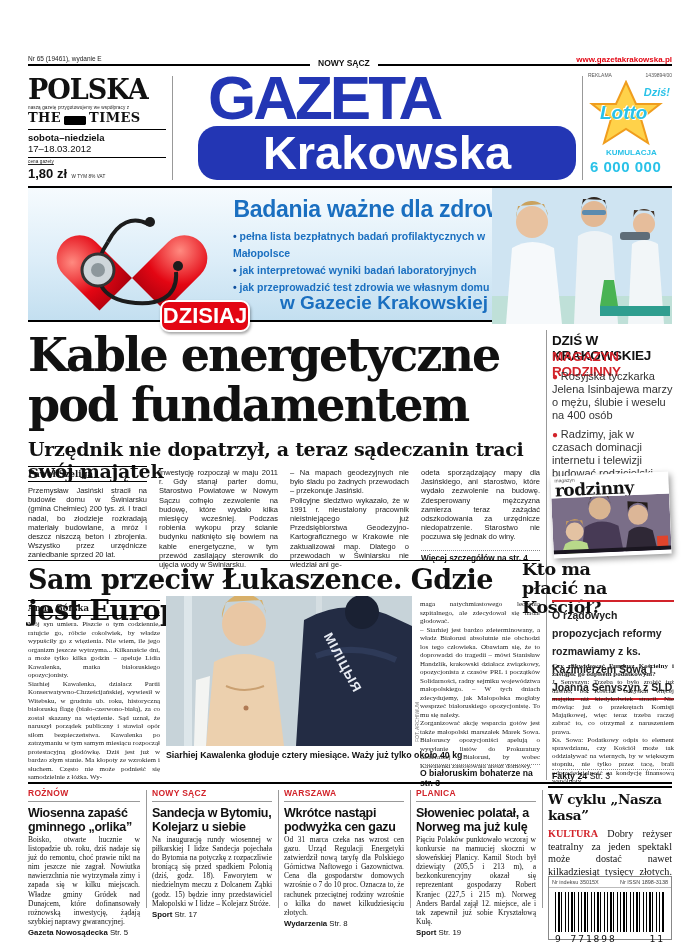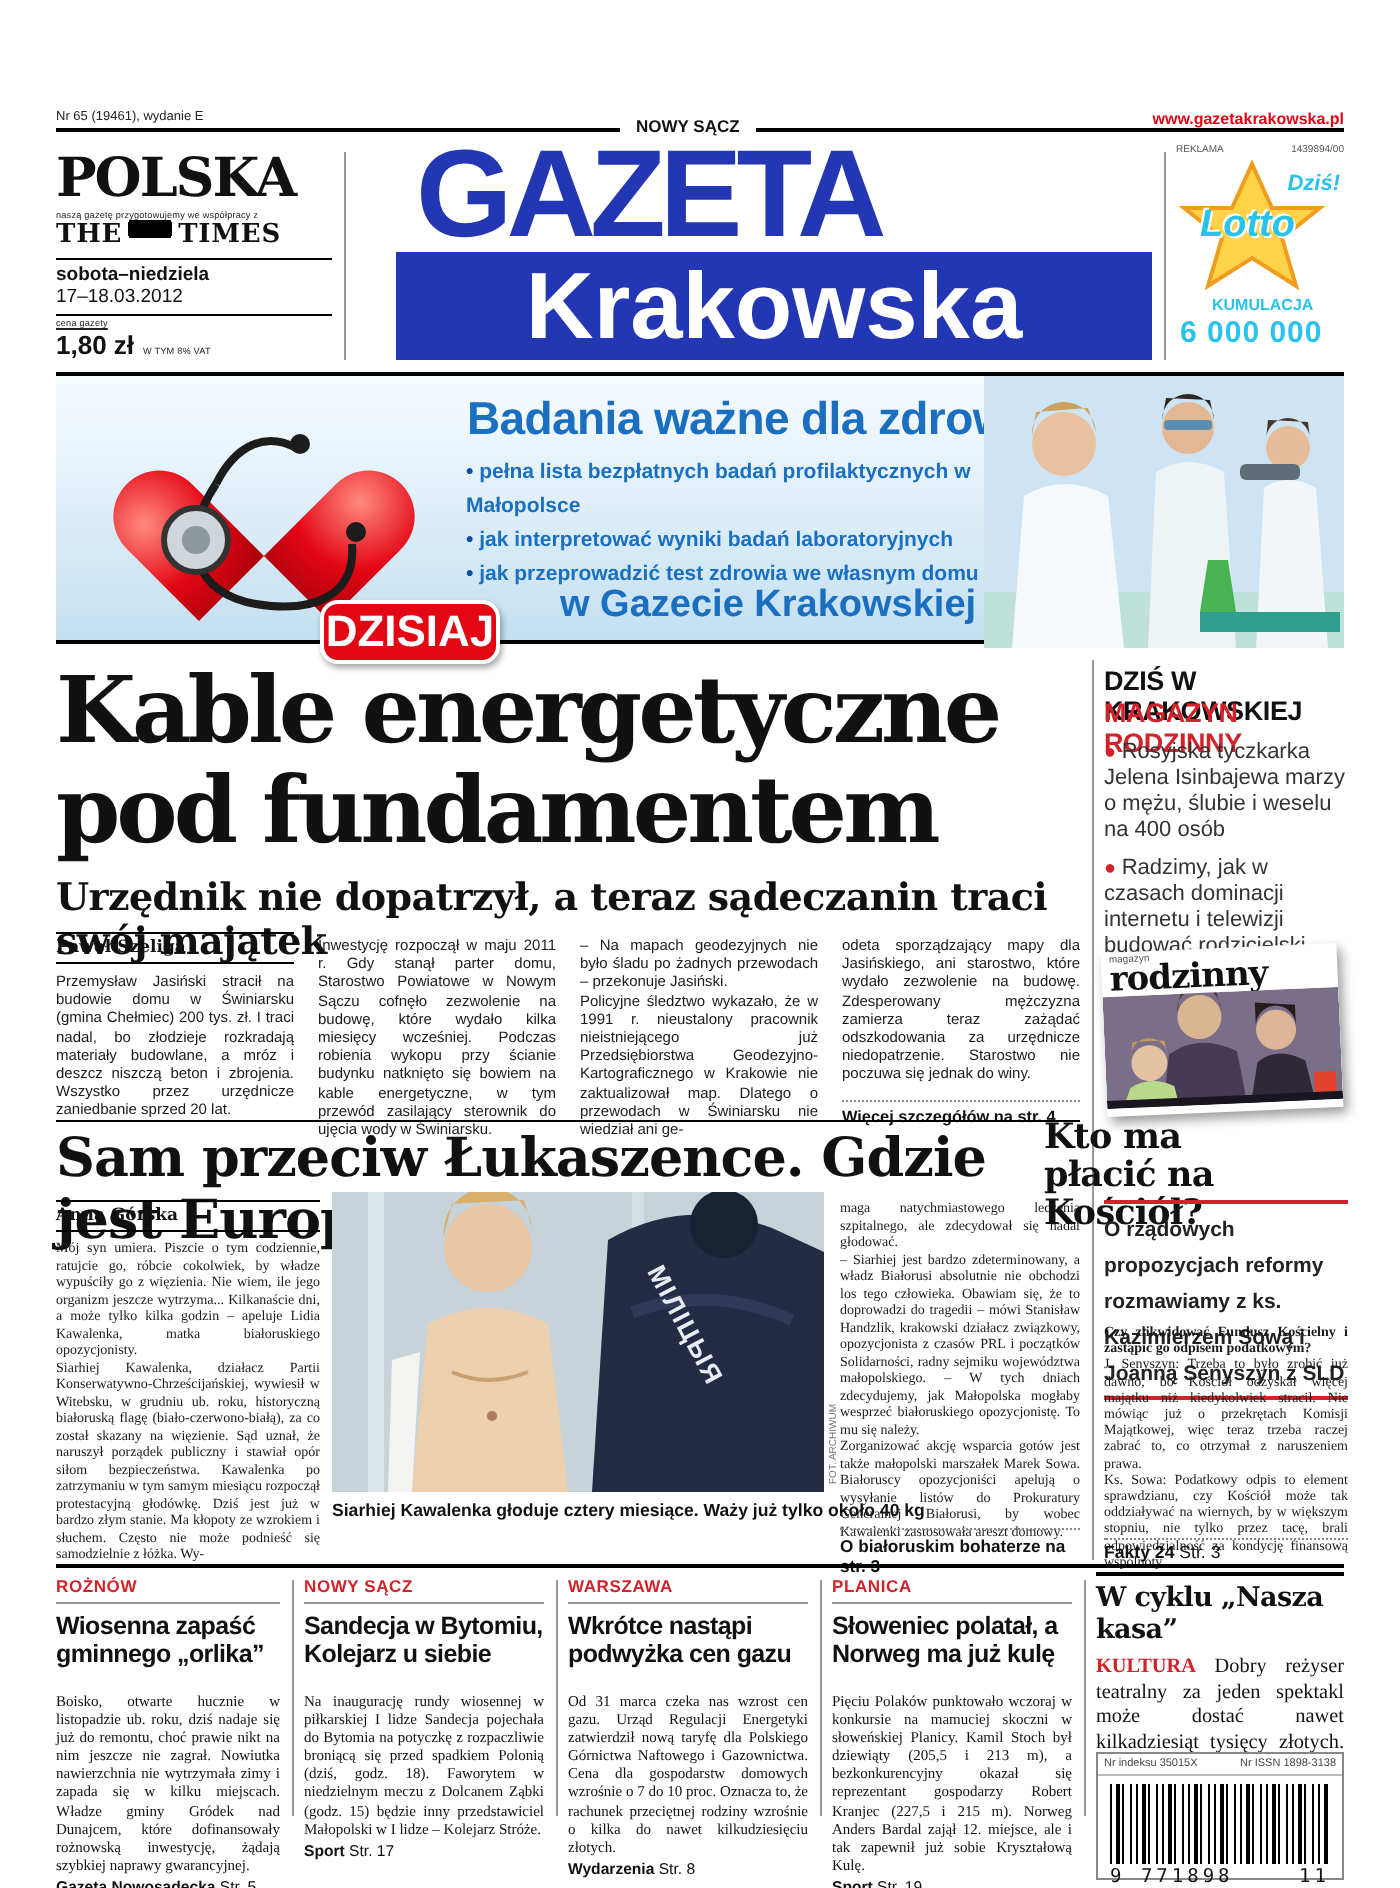--- a/index.html
+++ b/index.html
@@ -8,24 +8,24 @@
   #page{position:relative;width:700px;height:944px;background:#fff}
   .prew{white-space:pre-line}
   .just{text-align:justify}
   .red{color:#d2232a}
   .mag{color:#e5007e}
   .rule{background:#000}
   .hairline{background:#999}
   
   .polska{font-family:"DejaVu Serif",serif;font-weight:700;font-size:27px;letter-spacing:-1px}
   .tiny{font-size:4.6px;letter-spacing:.1px;color:#222}
-  .thetimes{font-family:"DejaVu Serif",serif;font-weight:700;font-size:13px;letter-spacing:.4px;display:flex;align-items:flex-start;gap:3px}
+  .thetimes{font-family:"DejaVu Serif",serif;font-weight:700;font-size:13px;letter-spacing:.4px;display:flex;align-items:flex-end;gap:3px}
   .emblem{width:22px;height:9px;background:radial-gradient(circle at 30% 50%,#000 45%,transparent 46%),radial-gradient(circle at 70% 50%,#000 45%,transparent 46%),linear-gradient(#000,#000) center/14px 4px no-repeat}
   .gazeta{font-weight:800;color:#2336b4;font-size:62px;letter-spacing:-3px;line-height:56px}
-  .krak-box{background:#2336b4;border-radius:0;color:#fff;font-weight:800;font-size:47px;letter-spacing:0px;text-align:center;line-height:54px}
+  .krak-box{background:#2336b4;border-radius:19px;color:#fff;font-weight:800;font-size:47px;letter-spacing:0px;text-align:center;line-height:54px}
   
   .banner{background:linear-gradient(180deg,#f6fbfe 0%,#dcedf8 55%,#c3dff0 100%);border-top:2px solid #000;border-bottom:2px solid #000}
   .b-title{font-weight:800;font-size:23px;color:#1a6fc0;letter-spacing:-.3px}
   .b-li{font-weight:700;font-size:10.5px;color:#1a6fc0;line-height:17px}
   .b-li::before{content:"• ";color:#0d4e9e}
   .dzisiaj{background:#e30613;border:2px solid #fff;border-radius:9px;color:#fff;font-weight:800;font-size:22px;text-align:center;line-height:28px;box-shadow:1px 2px 3px rgba(0,0,0,.35)}
   .b-suffix{font-weight:700;font-size:19px;color:#1a6fc0}
   .heart{width:92px;height:82px}
   .heart::before,.heart::after{content:"";position:absolute;top:0;width:46px;height:74px;border-radius:46px 46px 0 0;background:radial-gradient(circle at 32% 28%,#ff8a80 0%,#e30613 55%,#a8000d 100%)}
   .heart::before{left:46px;transform:rotate(45deg);transform-origin:0 100%}
@@ -51,21 +51,21 @@
   .ch-body{font-family:"Liberation Serif",serif;font-size:7px;line-height:8.2px;color:#1a1a1a}
   .ch-q{font-weight:700}
   .sb-foot{font-size:8.8px}
   
   .cover{width:118px;height:82px;background:#fff;box-shadow:2px 3px 6px rgba(0,0,0,.4);transform:rotate(-2.5deg);overflow:hidden}
   .cover-mag{font-size:5px;color:#555;padding:1px 0 0 4px}
   .cover-title{font-family:"DejaVu Serif",serif;font-weight:700;font-size:17px;line-height:15px;padding-left:4px;letter-spacing:-.5px}
   
   .kicker{color:#d2232a;font-weight:700;font-size:8.5px;letter-spacing:.3px}
   .krule{border-top:1px solid #999;margin:3px 0 5px}
-  .bhead{font-weight:800;font-size:12.5px;line-height:13.5px;letter-spacing:-.3px;margin-bottom:12px}
+  .bhead{font-weight:800;font-size:12.5px;line-height:13.5px;letter-spacing:-.3px;margin-bottom:1px}
   .bbody{font-family:"Liberation Serif",serif;font-size:7.5px;line-height:9.1px}
   .bfoot{font-size:7.8px;margin-top:2px}
   .kasa-h{font-family:"DejaVu Serif",serif;font-weight:700;font-size:13.5px;letter-spacing:-.3px;margin:3px 0 5px}
   .kasa-b{font-family:"Liberation Serif",serif;font-size:10.2px;line-height:12.6px;text-align:justify}
   .bc-box{border:1px solid #888;background:#fff}
   .bc-labels{display:flex;justify-content:space-between;font-size:5.5px;color:#444;padding:2px 3px;border-bottom:1px solid #bbb}
   .stripes{height:40px;margin:4px 6px 0 6px;background:repeating-linear-gradient(90deg,#000 0 1px,#fff 1px 3px,#000 3px 5px,#fff 5px 6px,#000 6px 7px,#fff 7px 10px,#000 10px 11px,#fff 11px 13px)}
   .bc-digits{font-family:"DejaVu Sans Mono",monospace;font-size:9.5px;letter-spacing:2px;padding:1px 6px 3px 6px;display:flex;justify-content:space-between}
 </style>
 </head>

